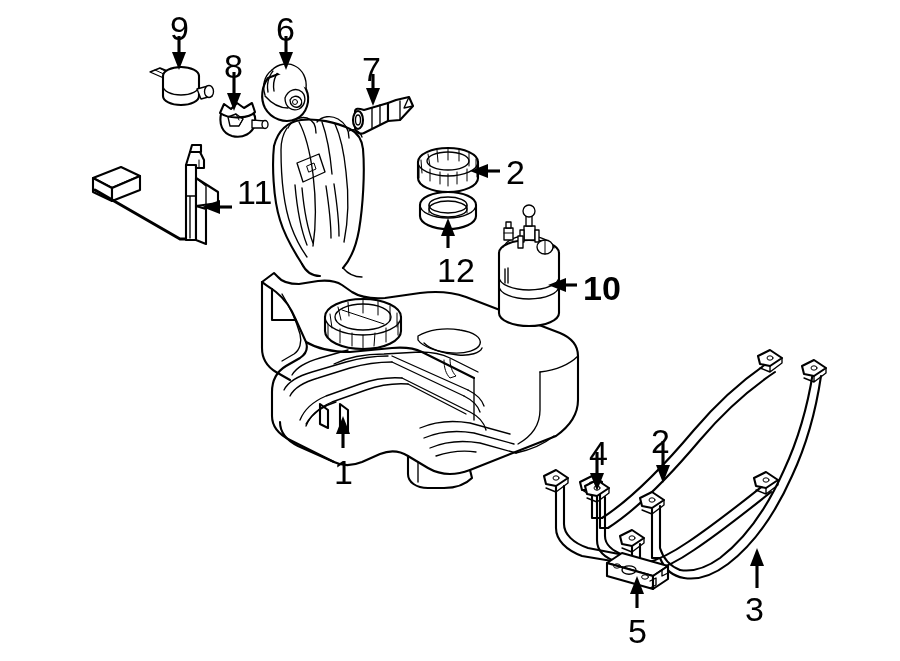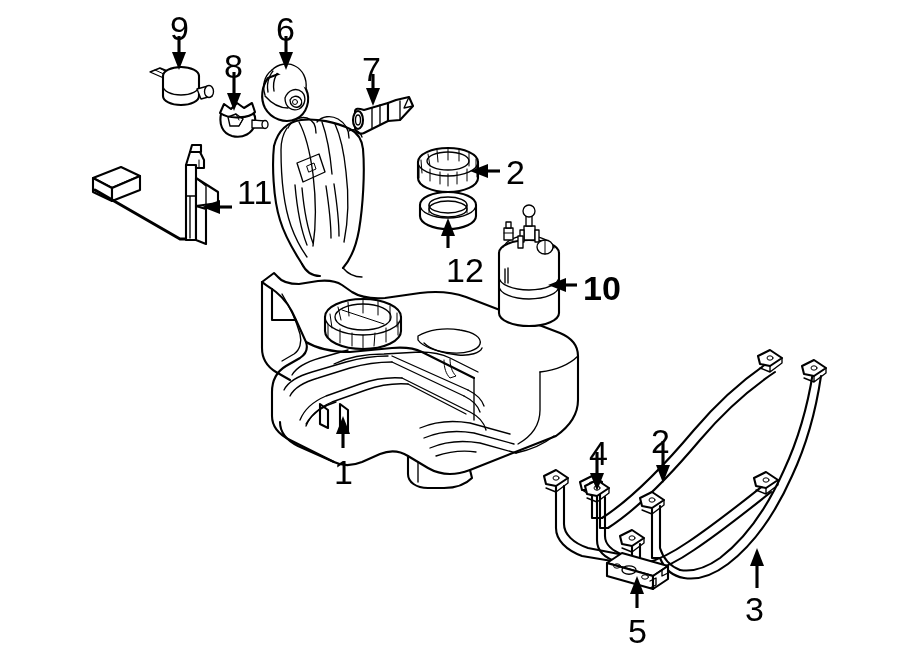--- a/index.html
+++ b/index.html
@@ -433,16 +433,16 @@
   <div class="callout-num" style="left:651px; top:424px;">2</div>
   <div class="callout-num" style="left:745px; top:592px;">3</div>
   <div class="callout-num" style="left:589px; top:436px;">4</div>
   <div class="callout-num" style="left:628px; top:614px;">5</div>
   <div class="callout-num" style="left:276px; top:12px;">6</div>
   <div class="callout-num" style="left:362px; top:52px;">7</div>
   <div class="callout-num" style="left:224px; top:49px;">8</div>
   <div class="callout-num" style="left:170px; top:11px;">9</div>
   <div class="callout-num" style="left:583px; top:271px;font-weight:bold;">10</div>
   <div class="callout-num" style="left:237px; top:175px;">11</div>
-  <div class="callout-num" style="left:446px; top:253px;">12</div>
+  <div class="callout-num" style="left:437px; top:253px;">12</div>
   <div class="callout-num" style="left:506px; top:155px;">2</div>
 
 </div>
 
 </body></html>

